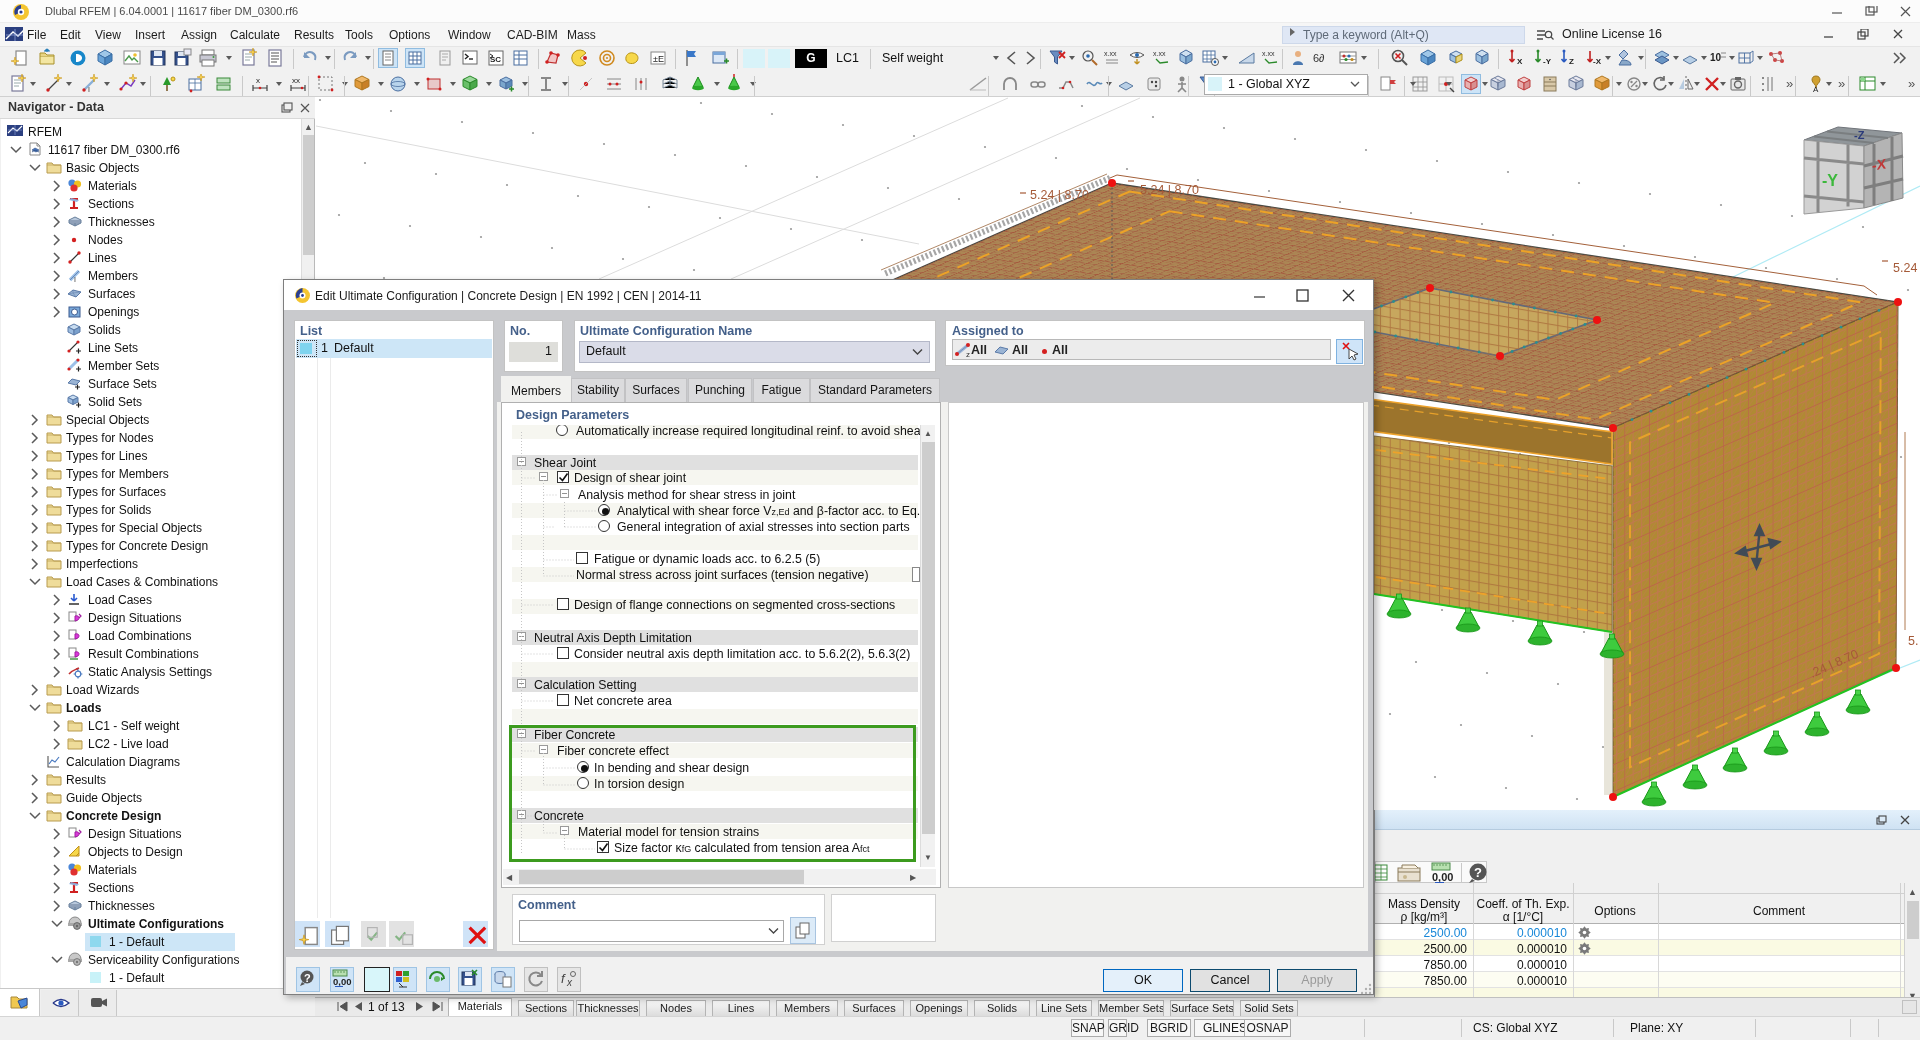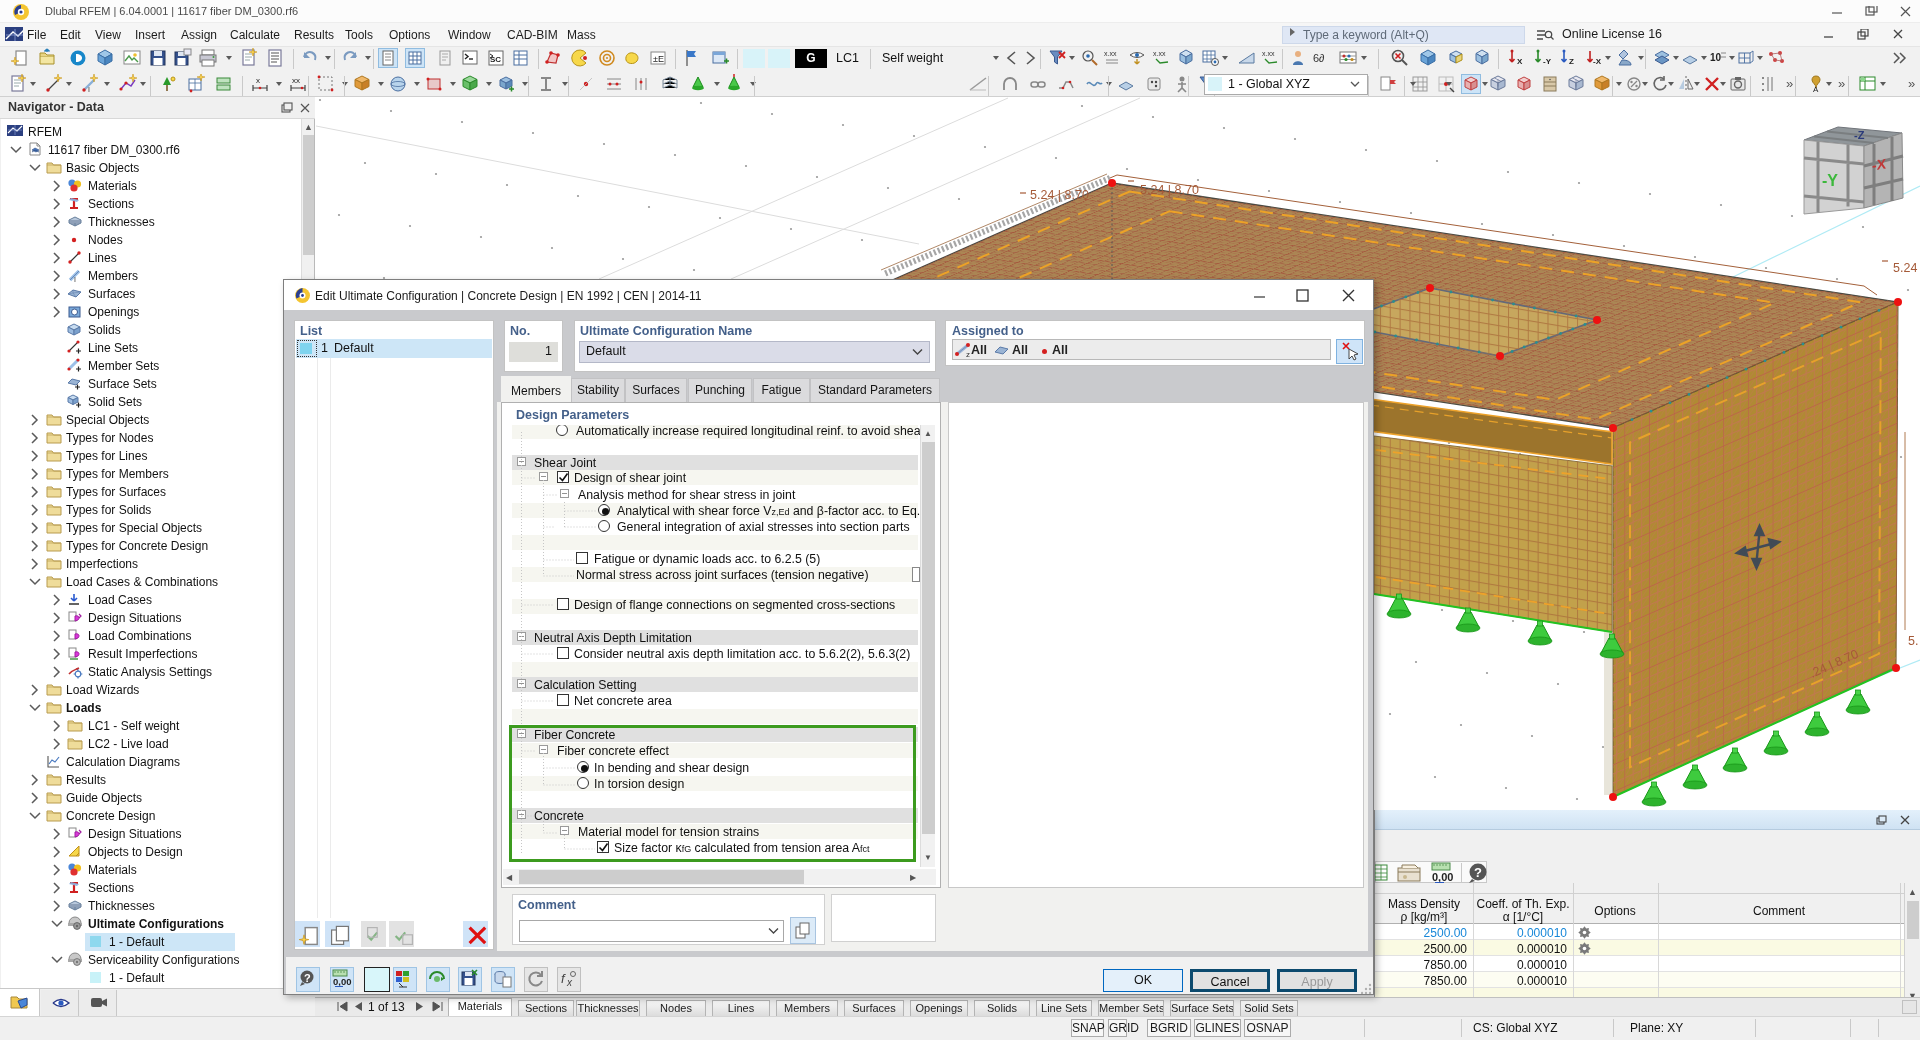--- a/index.html
+++ b/index.html
@@ -31,21 +31,21 @@
 .dlg-title-txt{left:31px;top:9px;font-size:12px;color:#1a1a1a}
 .glabel{position:absolute;font-size:12.5px;font-weight:bold;color:#44608a;white-space:nowrap}
 .wpanel{position:absolute;background:#fff;border:1px solid #c3c3c3}
 .dtab{position:absolute;top:98px;height:24px;background:#dbdbdd;border:1px solid #c2c2c4;border-bottom:none;font-size:12px;color:#141414;text-align:center;padding-top:4px}
 .dtab.sel{background:#f1f1ef;top:96px;height:28px;border:none;padding-top:8px}
 .drow{position:absolute;height:15px;font-size:12.3px;color:#101010;white-space:nowrap}
 .dband{position:absolute;height:15px;background:#e0e0e0}
 .cb{position:absolute;width:12px;height:12px;border:1px solid #333;background:#fff}
 .rb{position:absolute;width:12px;height:12px;border:1px solid #333;background:#fff;border-radius:50%}
 .pm{position:absolute;width:9px;height:9px;border:1px solid #9a9a9a;background:#fff;font-size:9px;line-height:7px;text-align:center;color:#555}
-.btn{position:absolute;height:23px;background:#e1e1e1;border:3px solid #0c4a6e;font-size:12.5px;color:#111;text-align:center;padding-top:3px}
+.btn{position:absolute;height:23px;background:#e1e1e1;border:1px solid #0c4a6e;font-size:12.5px;color:#111;text-align:center;padding-top:3px}
 .icobox{position:absolute;width:24px;height:25px;background:#cfe4f7;border:1px solid #9fc4e4}
 .icobox.gray{background:#e6e6e6;border-color:#c0c0c0}
 </style></head><body>
 <div class="abs titlebar"></div>
 <svg class="abs" style="left:12px;top:3px" width="18" height="18">
     <circle cx="9" cy="9" r="8" fill="#f4c531"></circle>
     <path d="M3,12 A7,7 0 0 1 9,2 L9,9 Z" fill="#2b3f90"></path>
     <circle cx="9" cy="9" r="3.2" fill="#fff"></circle>
     <circle cx="9" cy="9" r="1.6" fill="#2b3f90"></circle>
   </svg>
@@ -1348,21 +1348,21 @@
       </div>
       <div class="trow" style="left:0;top:526px;width:300px">
         <svg style="position:absolute;left:49px;top:2px" width="14" height="14">
           <path d="M4,2 l5,5 -5,5" fill="none" stroke="#5a5a5a" stroke-width="1.5"></path>
         </svg>
         <svg style="position:absolute;left:66px;top:1px" width="16" height="15">
           <rect x="2" y="2" width="7" height="9" fill="#fff" stroke="#888"></rect>
           <path d="M8,6 c4,-1 5,2 3,4 l-3,1 Z" fill="#d838d8" stroke="#a020a0"></path>
           <path d="M3,13 h8" stroke="#2a8a2a" stroke-width="1.3"></path>
         </svg>
-        <span style="position:absolute;left:87px;top:2px;font-weight:normal">Result Imperfections</span>
+        <span style="position:absolute;left:87px;top:2px;font-weight:normal">Result Combinations</span>
       </div>
       <div class="trow" style="left:0;top:544px;width:300px">
         <svg style="position:absolute;left:49px;top:2px" width="14" height="14">
           <path d="M4,2 l5,5 -5,5" fill="none" stroke="#5a5a5a" stroke-width="1.5"></path>
         </svg>
         <svg style="position:absolute;left:66px;top:1px" width="16" height="15">
           <path d="M2,10 C5,6 8,6 12,4" stroke="#c03030" stroke-width="1.5" fill="none"></path>
           <path d="M12,4 l-3,0 1.5,2.5 Z" fill="#c03030"></path>
           <circle cx="11" cy="10" r="2.8" fill="none" stroke="#4a7ac0" stroke-width="1.2"></circle>
           <path d="M11,7 v-1.4 M11,13 v1.4 M8,10 h-1.4 M14,10 h1.4" stroke="#4a7ac0" stroke-width="1.2"></path>
@@ -1437,21 +1437,21 @@
         <span style="position:absolute;left:65px;top:2px;font-weight:normal">Guide Objects</span>
       </div>
       <div class="trow" style="left:0;top:688px;width:300px">
         <svg style="position:absolute;left:27px;top:2px" width="14" height="14">
           <path d="M2,4 l5,5 5,-5" fill="none" stroke="#5a5a5a" stroke-width="1.5"></path>
         </svg>
         <svg style="position:absolute;left:45px;top:1px" width="16" height="15">
           <path d="M1,3 h5 l1.5,2 H15 v8 H1 Z" fill="#efdc9a" stroke="#b89b4e"></path>
           <path d="M1,5 h14" stroke="#b89b4e" stroke-width="0.7"></path>
         </svg>
-        <span style="position:absolute;left:65px;top:2px;font-weight:normal">Concrete Design</span>
+        <span style="position:absolute;left:65px;top:2px;font-weight:bold">Concrete Design</span>
       </div>
       <div class="trow" style="left:0;top:706px;width:300px">
         <svg style="position:absolute;left:49px;top:2px" width="14" height="14">
           <path d="M4,2 l5,5 -5,5" fill="none" stroke="#5a5a5a" stroke-width="1.5"></path>
         </svg>
         <svg style="position:absolute;left:66px;top:1px" width="16" height="15">
           <rect x="2" y="2" width="7" height="9" fill="#fff" stroke="#888"></rect>
           <path d="M8,6 c4,-1 5,2 3,4 l-3,1 Z" fill="#d838d8" stroke="#a020a0"></path>
           <path d="M12,4 l2,2 -2,2" fill="none" stroke="#a020a0" stroke-width="1.2"></path>
         </svg>
@@ -1669,21 +1669,21 @@
 <div class="btab" style="left:974px;top:1000px;width:56px">Solids</div>
 <div class="btab" style="left:1036px;top:1000px;width:56px">Line Sets</div>
 <div class="btab" style="left:1098px;top:1000px;width:66px">Member Sets</div>
 <div class="btab" style="left:1170px;top:1000px;width:64px">Surface Sets</div>
 <div class="btab" style="left:1240px;top:1000px;width:58px">Solid Sets</div>
 <div class="abs" style="left:1902px;top:1000px;width:15px;height:14px;background:#e6e6e6;border:1px solid #c0c0c0"></div>
 <div class="abs statusbar"></div>
 <div class="abs sbox" style="left:1071px;top:1019px;width:33px">SNAP</div>
 <div class="abs sbox" style="left:1108px;top:1019px;width:19px">GRID</div>
 <div class="abs sbox" style="left:1147px;top:1019px;width:44px">BGRID</div>
-<div class="abs sbox" style="left:1194px;top:1019px;width:47px">GLINES</div>
+<div class="abs sbox" style="left:1194px;top:1019px;width:62px">GLINES</div>
 <div class="abs sbox" style="left:1244px;top:1019px;width:47px">OSNAP</div>
 <div class="abs" style="left:1473px;top:1021px;font-size:12px;color:#111">CS: Global XYZ</div>
 <div class="abs" style="left:1630px;top:1021px;font-size:12px;color:#111">Plane: XY</div>
 <div class="abs" style="left:1364px;top:1019px;width:1px;height:18px;background:#c9c9c9"></div>
 <div class="abs" style="left:1461px;top:1019px;width:1px;height:18px;background:#c9c9c9"></div>
 <div class="abs" style="left:1613px;top:1019px;width:1px;height:18px;background:#c9c9c9"></div>
 <div class="abs" style="left:1755px;top:1019px;width:1px;height:18px;background:#c9c9c9"></div>
 <div class="abs" style="left:1850px;top:1019px;width:1px;height:18px;background:#c9c9c9"></div>
 <div class="abs" style="left:1878px;top:1019px;width:1px;height:18px;background:#c9c9c9"></div>
 <div class="abs dialog">

